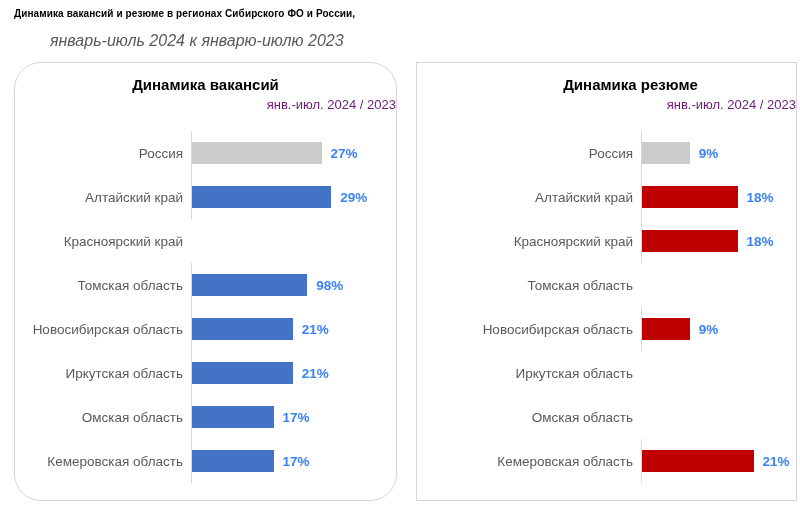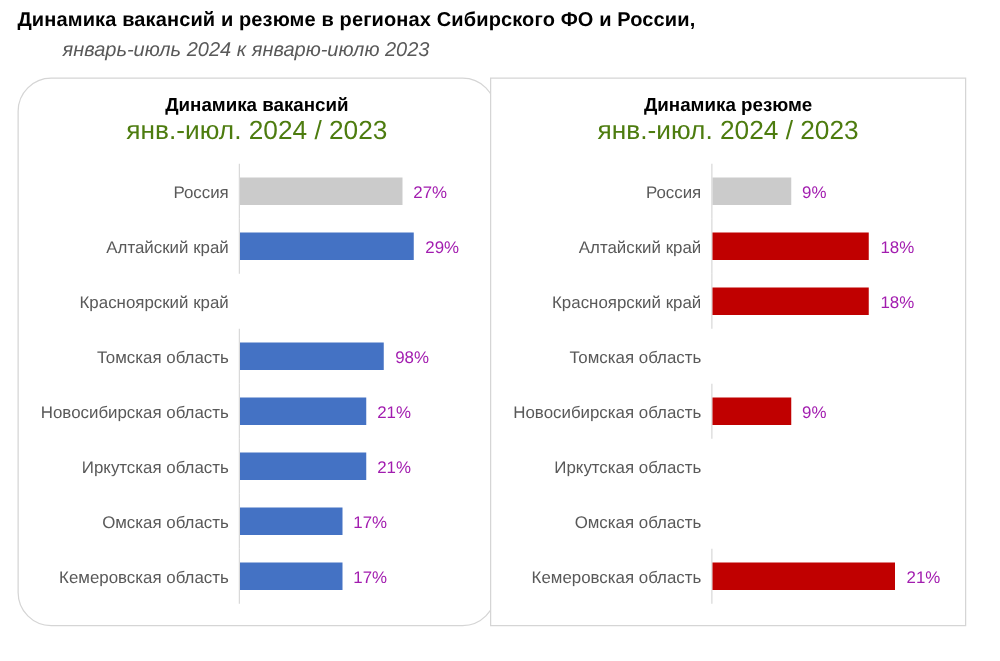--- a/index.html
+++ b/index.html
@@ -5,60 +5,61 @@
   html, body { margin: 0; padding: 0; }
   body {
     width: 800px; height: 529px;
     background: #ffffff;
     font-family: "Liberation Sans", sans-serif;
     position: relative;
     overflow: hidden;
   }
   .page-title {
     position: absolute; left: 14px; top: 8px;
-    font-size: 16px; font-weight: bold; color: #000000;
+    font-size: 10px; font-weight: bold; color: #000000;
     letter-spacing: 0.1px;
   }
   .page-subtitle {
     position: absolute; left: 14px; top: 32px;
     font-size: 16px; font-style: italic; color: #595959; margin-left: 36px;
   }
   .panel {
     position: absolute; top: 62px; height: 439px;
     background: #ffffff;
     border: 1px solid #d5d5d5;
     box-sizing: border-box;
   }
   .panel-left  { left: 14px;  width: 383px; border-radius: 27px; }
-  .panel-right { left: 392px; width: 381px; }
+  .panel-right { left: 416px; width: 381px; padding-left: 48px; }
   .chart-title {
     margin-top: 12px; text-align: center;
     font-size: 15px; font-weight: bold; color: #000000;
     line-height: 20px;
   }
   .chart-subtitle {
-    text-align: center; font-size: 21px; color: #4d7c0f;
+    text-align: right; font-size: 13px; color: #701a75;
     line-height: 19px;
   }
   .rows { margin-top: 17px; }
   .row { display: flex; align-items: center; height: 44px; justify-content: space-between; }
   .row-label {
     flex: none; width: 168px; padding-right: 8px;
     text-align: right; font-size: 13.5px; color: #595959;
     white-space: nowrap; overflow: hidden;
   }
   .bar-area {
     flex: 1; min-width: 0; height: 100%;
     display: flex; align-items: center;
     border-left: 1px solid #d9d9d9;
   }
   .bar { flex: none; height: 22px; }
   .row-value {
-    margin-left: 9px; font-size: 13.5px; color: #a21caf;
+    margin-left: 9px; font-size: 13.5px; color: #3b82f6;
     white-space: nowrap;
+    font-weight: bold;
   }
 </style>
 </head>
 <body>
 
 <div class="page-title">Динамика вакансий и резюме в регионах Сибирского ФО и России,</div>
 <div class="page-subtitle">январь-июль 2024 к январю-июлю 2023</div>
 
 <section class="panel panel-left">
   <div class="chart-title">Динамика вакансий</div>

